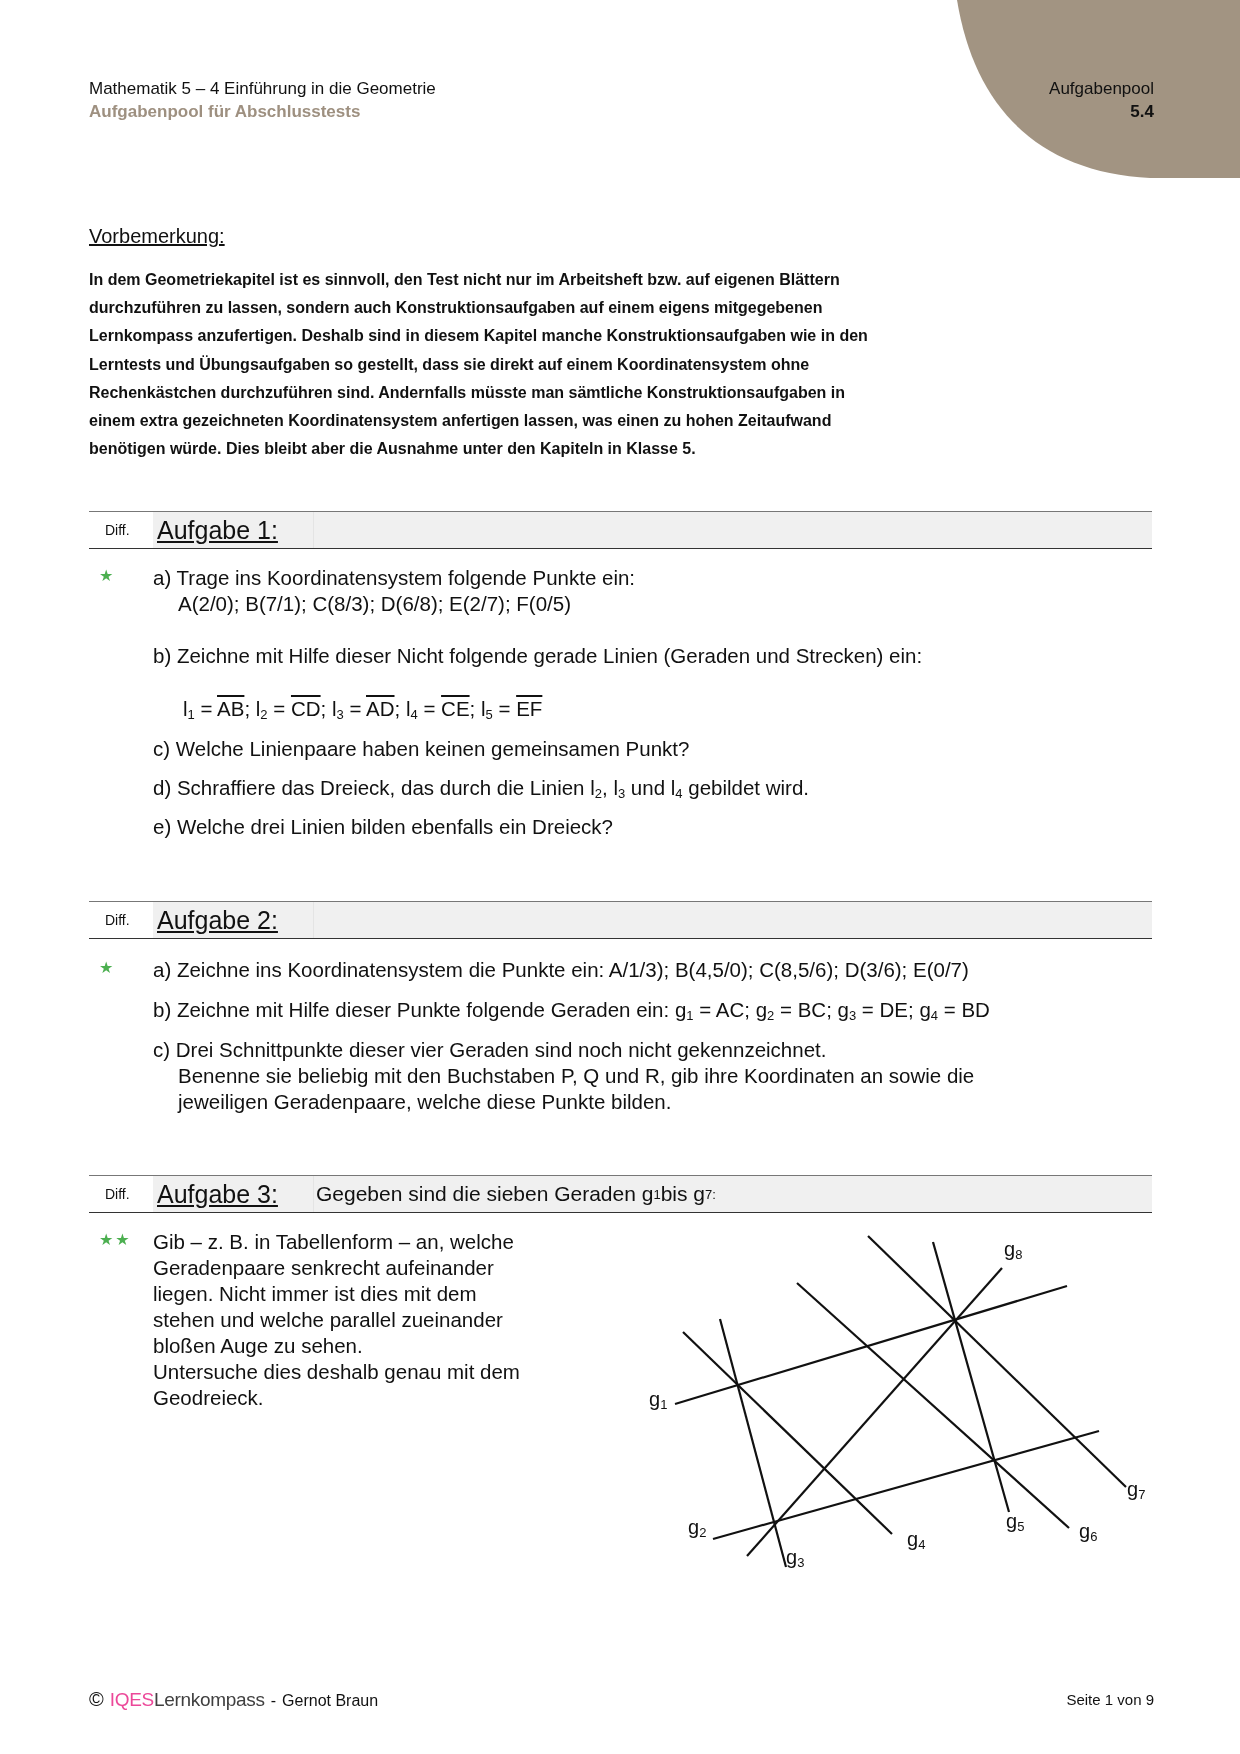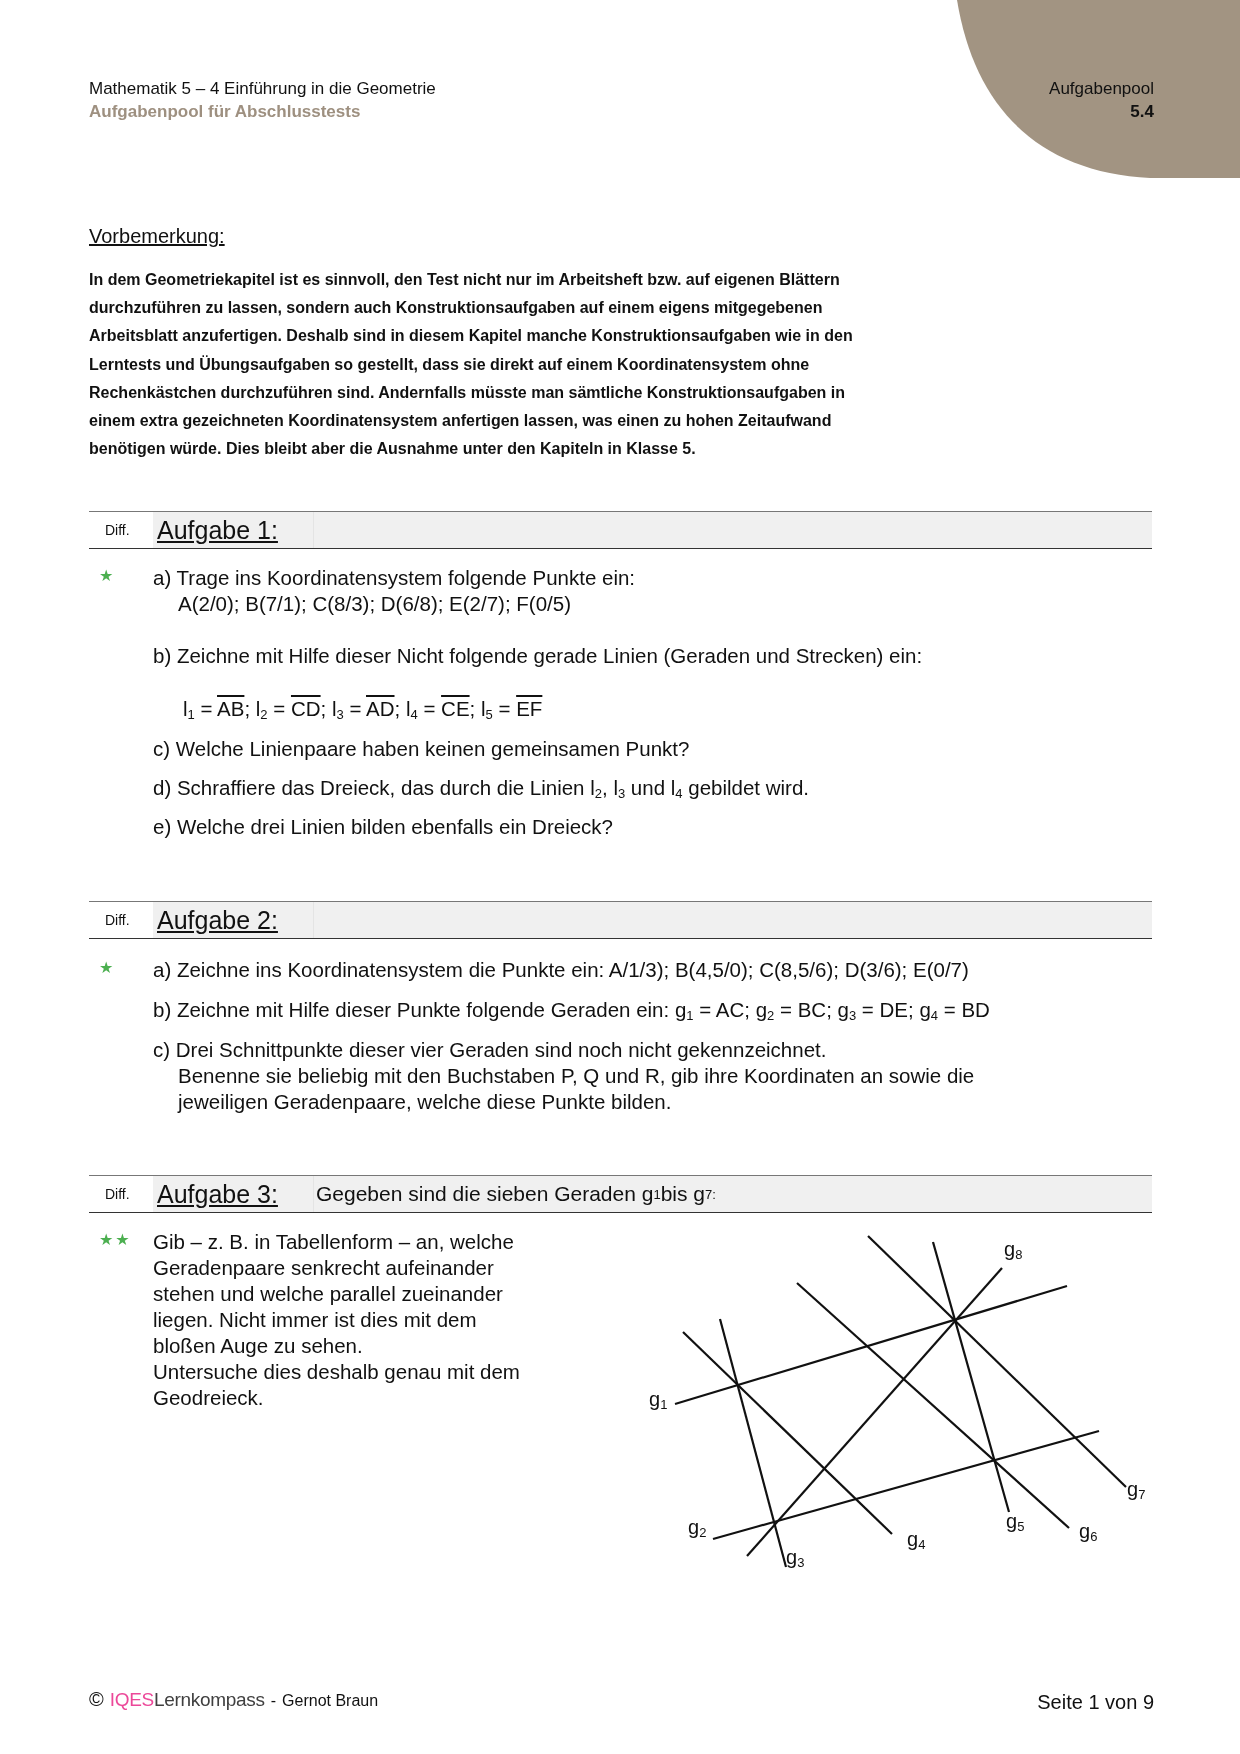--- a/index.html
+++ b/index.html
@@ -23,21 +23,21 @@
   sub { font-size:13px; vertical-align:-3px; }
   .t3-text { position:absolute; left:153px; top:1229px; width:420px; font-size:20.5px; line-height:26px; }
   .diagram { position:absolute; left:0; top:0; width:1240px; height:1754px; pointer-events:none; }
   .glabel { position:absolute; font-size:20px; }
   .glabel sub { font-size:13px; }
   .foot-left { position:absolute; left:89px; top:1688px; font-size:16px; display:flex; align-items:baseline; }
   .foot-left .copy { font-size:20px; margin-right:6px; }
   .foot-left .iqes { color:#ec4899; font-size:19px; letter-spacing:-0.3px; }
   .foot-left .lk { font-size:19px; color:#404040; letter-spacing:-0.3px; }
   .foot-left .dash { margin:0 6px; }
-  .foot-right { position:absolute; right:86px; top:1691px; font-size:20px; }
+  .foot-right { position:absolute; right:86px; top:1691px; font-size:15px; }
 </style>
 </head>
 <body>
 
 <svg class="corner" viewBox="0 0 1240 200">
   <path d="M957,0 L1240,0 L1240,178 L1150,178 C1040,172 975,110 957,0 Z" fill="#a29482"></path>
 </svg>
 
 <div class="hdr-left">
   <div>Mathematik 5 – 4 Einführung in die Geometrie</div>
@@ -45,21 +45,21 @@
 </div>
 <div class="hdr-right">
   <div>Aufgabenpool</div>
   <div class="num">5.4</div>
 </div>
 
 <div class="vorb-title">Vorbemerkung:</div>
 <div class="vorb-text">
   <div>In dem Geometriekapitel ist es sinnvoll, den Test nicht nur im Arbeitsheft bzw. auf eigenen Blättern</div>
   <div>durchzuführen zu lassen, sondern auch Konstruktionsaufgaben auf einem eigens mitgegebenen</div>
-  <div>Arbeitsblatt anzufertigen. Deshalb sind in diesem Kapitel manche Konstruktionsaufgaben wie in den</div>
+  <div>Lernkompass anzufertigen. Deshalb sind in diesem Kapitel manche Konstruktionsaufgaben wie in den</div>
   <div>Lerntests und Übungsaufgaben so gestellt, dass sie direkt auf einem Koordinatensystem ohne</div>
   <div>Rechenkästchen durchzuführen sind. Andernfalls müsste man sämtliche Konstruktionsaufgaben in</div>
   <div>einem extra gezeichneten Koordinatensystem anfertigen lassen, was einen zu hohen Zeitaufwand</div>
   <div>benötigen würde. Dies bleibt aber die Ausnahme unter den Kapiteln in Klasse 5.</div>
 </div>
 
 <div class="task-head" style="top:511px;">
   <div class="diff">Diff.</div>
   <div class="title">Aufgabe 1:</div>
   <div class="rest"></div>
@@ -94,22 +94,22 @@
       <span>Gegeben sind die sieben Geraden g</span>
       <sub>1</sub>
       <span> bis g</span>
       <sub>7:</sub>
     </div>
 </div>
 <div class="star" style="top:1230px;">★★</div>
 <div class="t3-text">
   <div>Gib – z. B. in Tabellenform – an, welche</div>
   <div>Geradenpaare senkrecht aufeinander</div>
+  <div>liegen. Nicht immer ist dies mit dem</div>
   <div>stehen und welche parallel zueinander</div>
-  <div>liegen. Nicht immer ist dies mit dem</div>
   <div>bloßen Auge zu sehen.</div>
   <div>Untersuche dies deshalb genau mit dem</div>
   <div>Geodreieck.</div>
 </div>
 
 <svg class="diagram" viewBox="0 0 1240 1754">
   <g stroke="#111" stroke-width="2.2" fill="none">
     <line x1="675" y1="1404" x2="1067" y2="1286"></line>
     <line x1="713" y1="1539" x2="1099" y2="1431"></line>
     <line x1="720" y1="1319" x2="786" y2="1567"></line>

